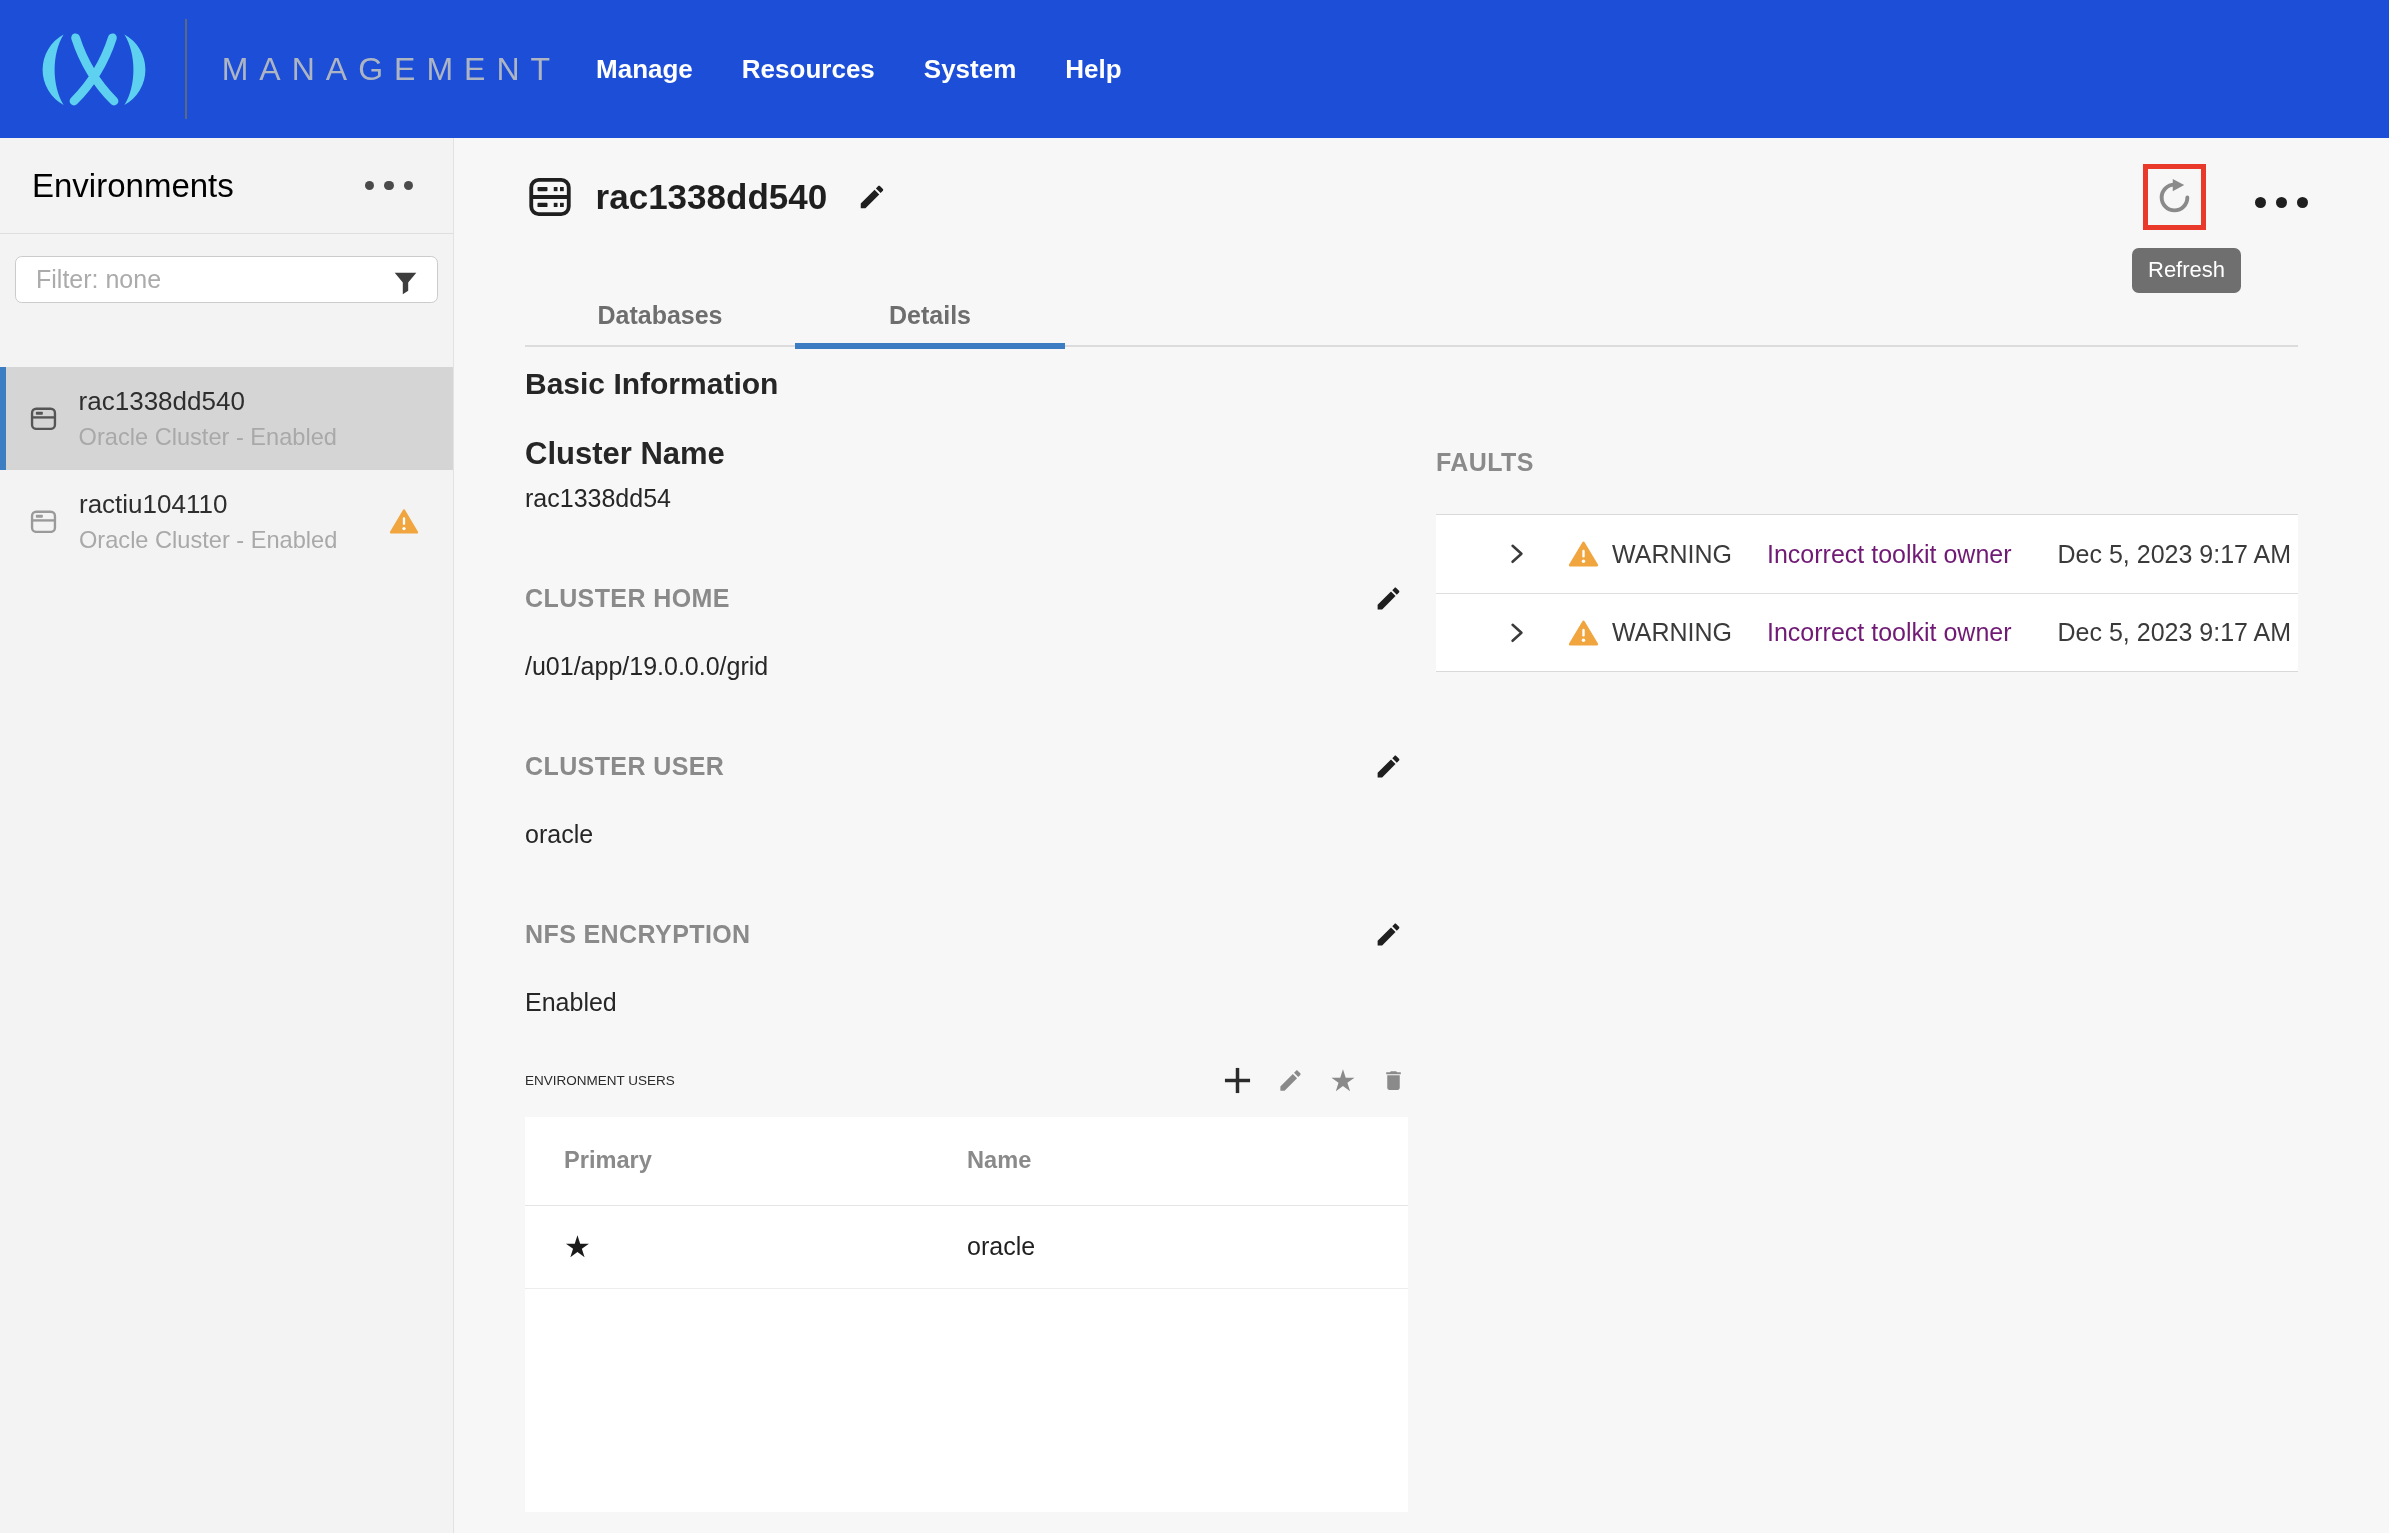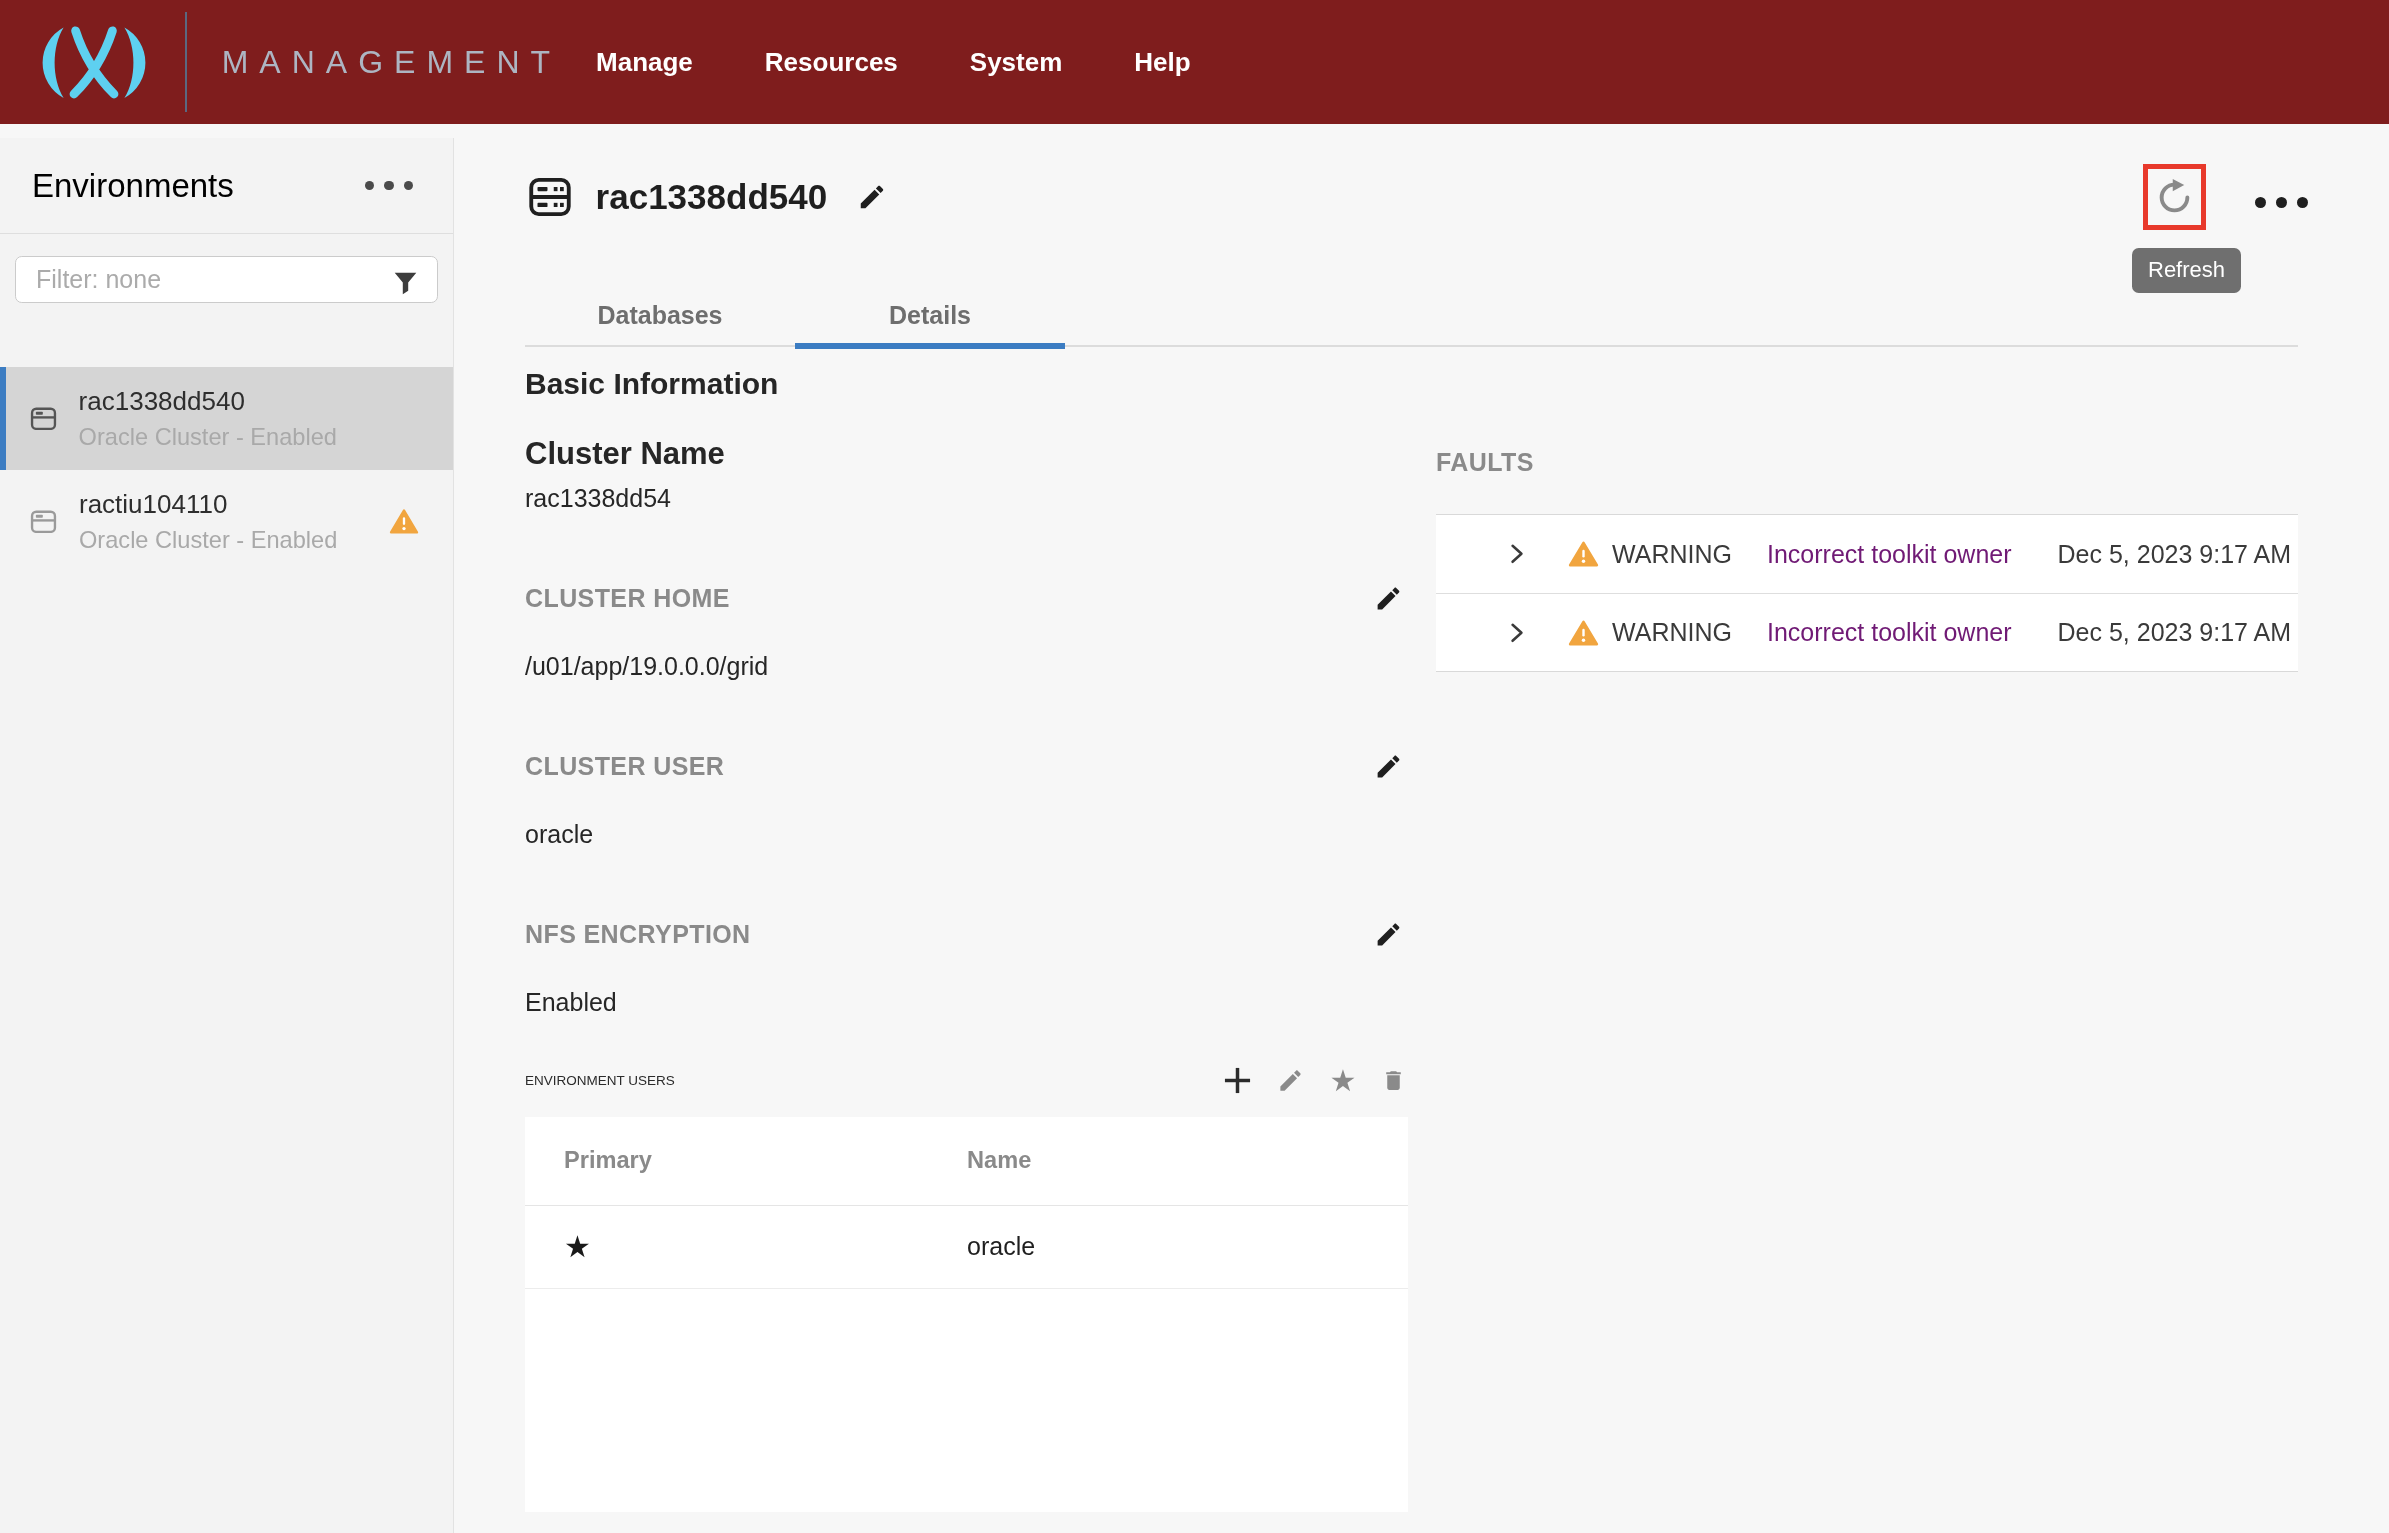--- a/index.html
+++ b/index.html
@@ -6,30 +6,30 @@
   html,body { width: 2389px; height: 1534px; }
   body {
     font-family: "Liberation Sans", sans-serif;
     background: #f7f7f7;
     position: relative;
     overflow: hidden;
     color: #2b2b2b;
   }
   
   .navbar {
-    position: absolute; top:0; left:0; right:0; height:124px;
-    background:#7f1d1d; display:flex; align-items:center;
+    position: absolute; top:0; left:0; right:0; height:138px;
+    background:#1d4ed8; display:flex; align-items:center;
   }
   .logo { margin-left:30px; width:128px; height:88px; flex:none; }
   .brand-divider { width:1.7px; height:100px; background:#5a6880; margin-left:27px; flex:none; }
   .brand {
     margin-left:35px; color:#adb5c2; font-size:32px; font-weight:300;
     letter-spacing:11px; white-space:nowrap;
   }
-  .nav-links { margin-left:35px; display:flex; gap:72px; align-items:flex-end; }
+  .nav-links { margin-left:35px; display:flex; gap:49px; align-items:flex-end; }
   .nav-link { color:#ffffff; font-size:26px; font-weight:bold; cursor:pointer; white-space:nowrap; }
 
   
   .sidebar {
     position:absolute; top:138px; left:0; bottom:0; width:454px;
     background:#f3f3f3; border-right:1.7px solid #e2e2e2;
   }
   .sidebar-header {
     height:96px; display:flex; align-items:center; justify-content:space-between;
     padding:0 40px 0 32px; border-bottom:1.7px solid #dedede;

